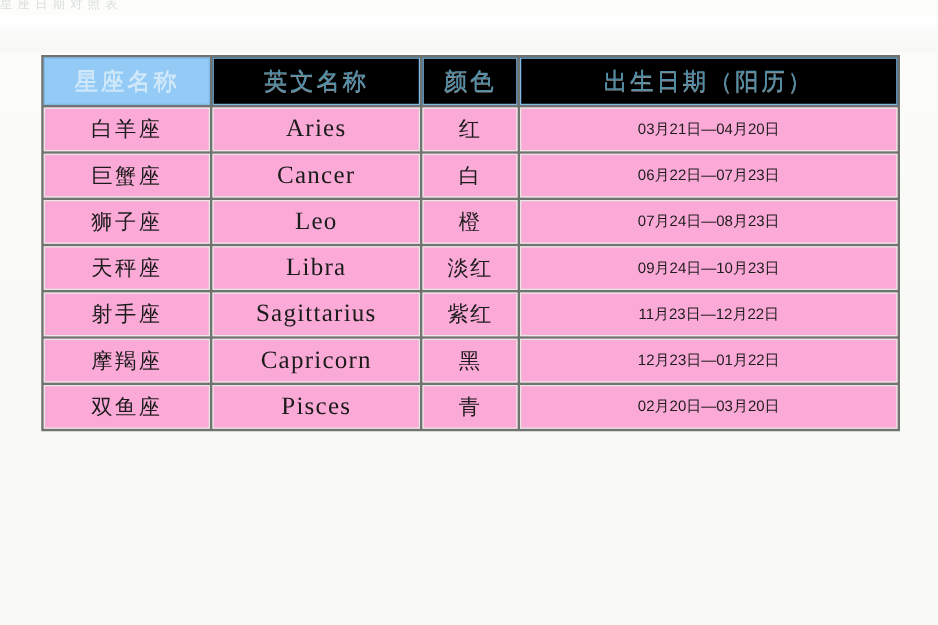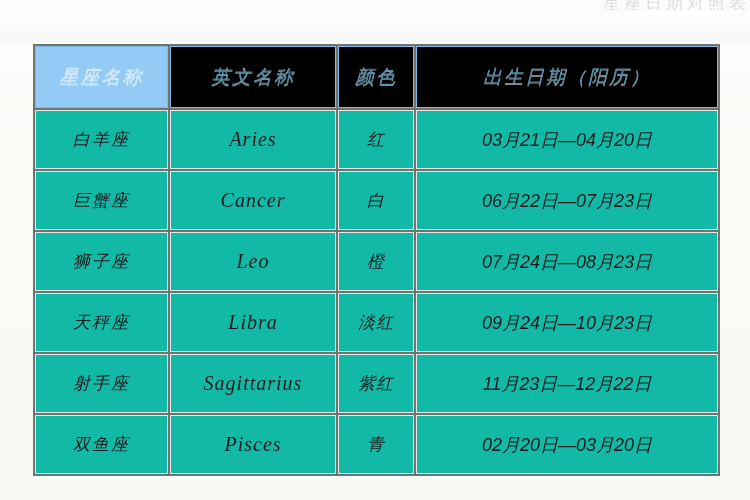--- a/index.html
+++ b/index.html
@@ -16,23 +16,23 @@
   }
 
   
   #top-caption {
     position: absolute;
     top: 0px;
     left: 0;
     width: 750px;
     height: 10px;
     overflow: hidden;
-    text-align: right;
+    text-align: left;
     color: #d9dedb;
-    font-size: 17px;
+    font-size: 10px;
     line-height: 8px;
     letter-spacing: 4px;
     white-space: nowrap;
     user-select: none;
   }
 
   #page-wrap {
     position: absolute;
     left: 0;
     top: 0;
@@ -55,66 +55,65 @@
     top: 44px;
     width: 685px;
     border-collapse: separate;
     border-spacing: 2px 2px;
     background: #6f7470;
     table-layout: fixed;
   }
 
   #zodiac-table th,
   #zodiac-table td {
-    padding: 12px;
+    padding: 0;
     margin: 16px;
     text-align: center;
     vertical-align: middle;
     height: 33px;
     font-weight: normal;
     overflow: hidden;
     white-space: nowrap;
-    font-style: italic;
   }
 
   
   #zodiac-table thead th {
     background: #000000;
     color: #4f8ea8;
     font-size: 19px;
     letter-spacing: 2px;
     height: 36px;
     text-shadow: 0 1px 0 rgba(255,255,255,0.55);
     border: 1px solid #7fb9e6;
   }
   #zodiac-table thead th.h-name {
     color: #cfe6f7;
     background: #93c9f4;
   }
 
   
   #zodiac-table tbody td {
-    background: #14b8a6;
+    background: #f9a8d4;
     color: #1d1d1d;
     font-size: 17px;
     border: 1px solid #e4e7e1;
   }
   #zodiac-table tbody td.c-cn {
     letter-spacing: 2px;
   }
   #zodiac-table tbody td.c-en {
     font-family: "Liberation Serif", "DejaVu Serif", serif;
     font-size: 20px;
     letter-spacing: 1px;
   }
   #zodiac-table tbody td.c-color {
     letter-spacing: 1px;
   }
   #zodiac-table tbody td.c-date {
-    font-size: 18px;
+    font-size: 12px;
     letter-spacing: 0px;
   }
 
   col.col-name   { width: 133px; }
   col.col-en     { width: 166px; }
   col.col-color  { width: 76px;  }
   col.col-date   { width: 302px; }
 
   
   #zodiac-table {
@@ -169,20 +168,26 @@
           <td class="c-color">淡红</td>
           <td class="c-date">09月24日—10月23日</td>
         </tr>
         <tr>
           <td class="c-cn">射手座</td>
           <td class="c-en">Sagittarius</td>
           <td class="c-color">紫红</td>
           <td class="c-date">11月23日—12月22日</td>
         </tr>
         <tr>
+          <td class="c-cn">摩羯座</td>
+          <td class="c-en">Capricorn</td>
+          <td class="c-color">黑</td>
+          <td class="c-date">12月23日—01月22日</td>
+        </tr>
+        <tr>
           <td class="c-cn">双鱼座</td>
           <td class="c-en">Pisces</td>
           <td class="c-color">青</td>
           <td class="c-date">02月20日—03月20日</td>
         </tr>
       </tbody>
   </table>
 </div>
 
 </body></html>

